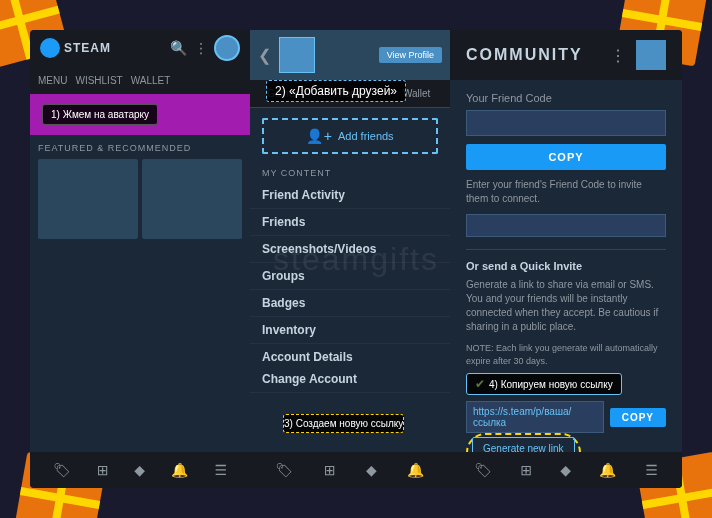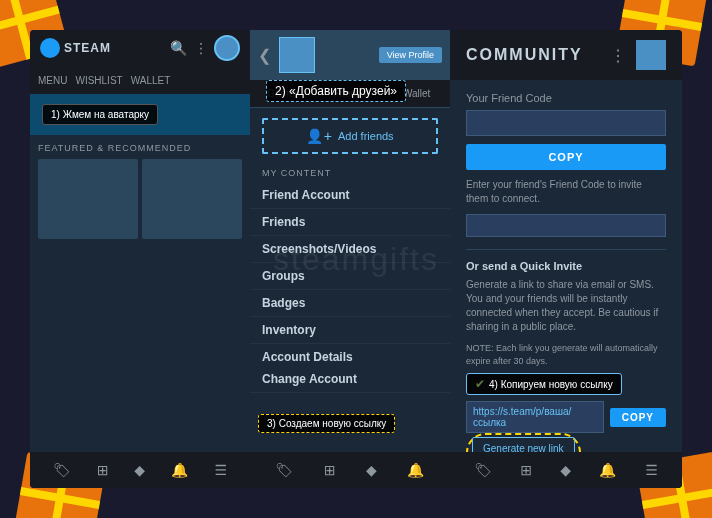--- a/index.html
+++ b/index.html
@@ -66,21 +66,21 @@
       right: 30px;
       bottom: 30px;
       display: flex;
       border-radius: 4px;
       overflow: hidden;
     }
 
     
     .left-panel {
       width: 220px;
-      background: #0c4a6e;
+      background: #a21caf;
       display: flex;
       flex-direction: column;
       flex-shrink: 0;
     }
 
     .steam-header {
       background: #171a21;
       padding: 6px 10px;
       display: flex;
       align-items: center;
@@ -307,26 +307,26 @@
       color: #c6d4df;
       font-size: 12px;
       font-weight: bold;
       padding: 6px 12px 2px;
       cursor: pointer;
     }
 
     .step3-tooltip {
       position: absolute;
       bottom: 55px;
-      left: 8px;
+      left: 33px;
       background: rgba(0,0,0,0.85);
       border: 1px dashed #ffd700;
       color: #fff;
       font-size: 10px;
-      padding: 3px 8px;
+      padding: 3px 0;
       border-radius: 3px;
       white-space: nowrap;
       z-index: 10;
     }
 
     .middle-bottom-nav {
       background: #171a21;
       height: 36px;
       display: flex;
       align-items: center;
@@ -612,21 +612,21 @@
     </div>
 
     <div class="add-friends-btn">
       <span class="add-friends-icon">👤+</span>
       <span>Add friends</span>
     </div>
 
     <div class="my-content-label">MY CONTENT</div>
 
     <div class="menu-items">
-      <div class="menu-item">Friend Account</div>
+      <div class="menu-item">Friend Activity</div>
       <div class="menu-item">Friends</div>
       <div class="menu-item">Screenshots/Videos</div>
       <div class="menu-item">Groups</div>
       <div class="menu-item">Badges</div>
       <div class="menu-item">Inventory</div>
       <div class="menu-item-account">Account Details</div>
       <div class="menu-item">Change Account</div>
     </div>
 
     <div class="step3-tooltip">3) Создаем новую ссылку</div>

